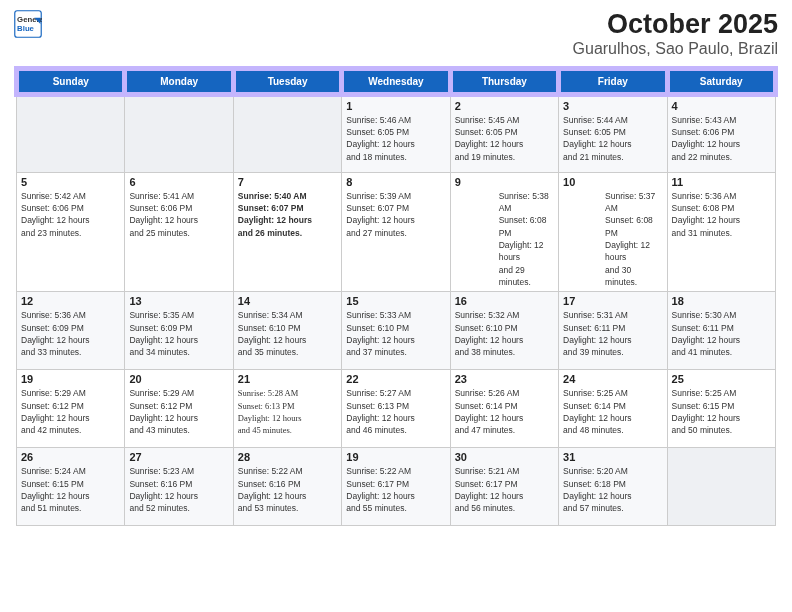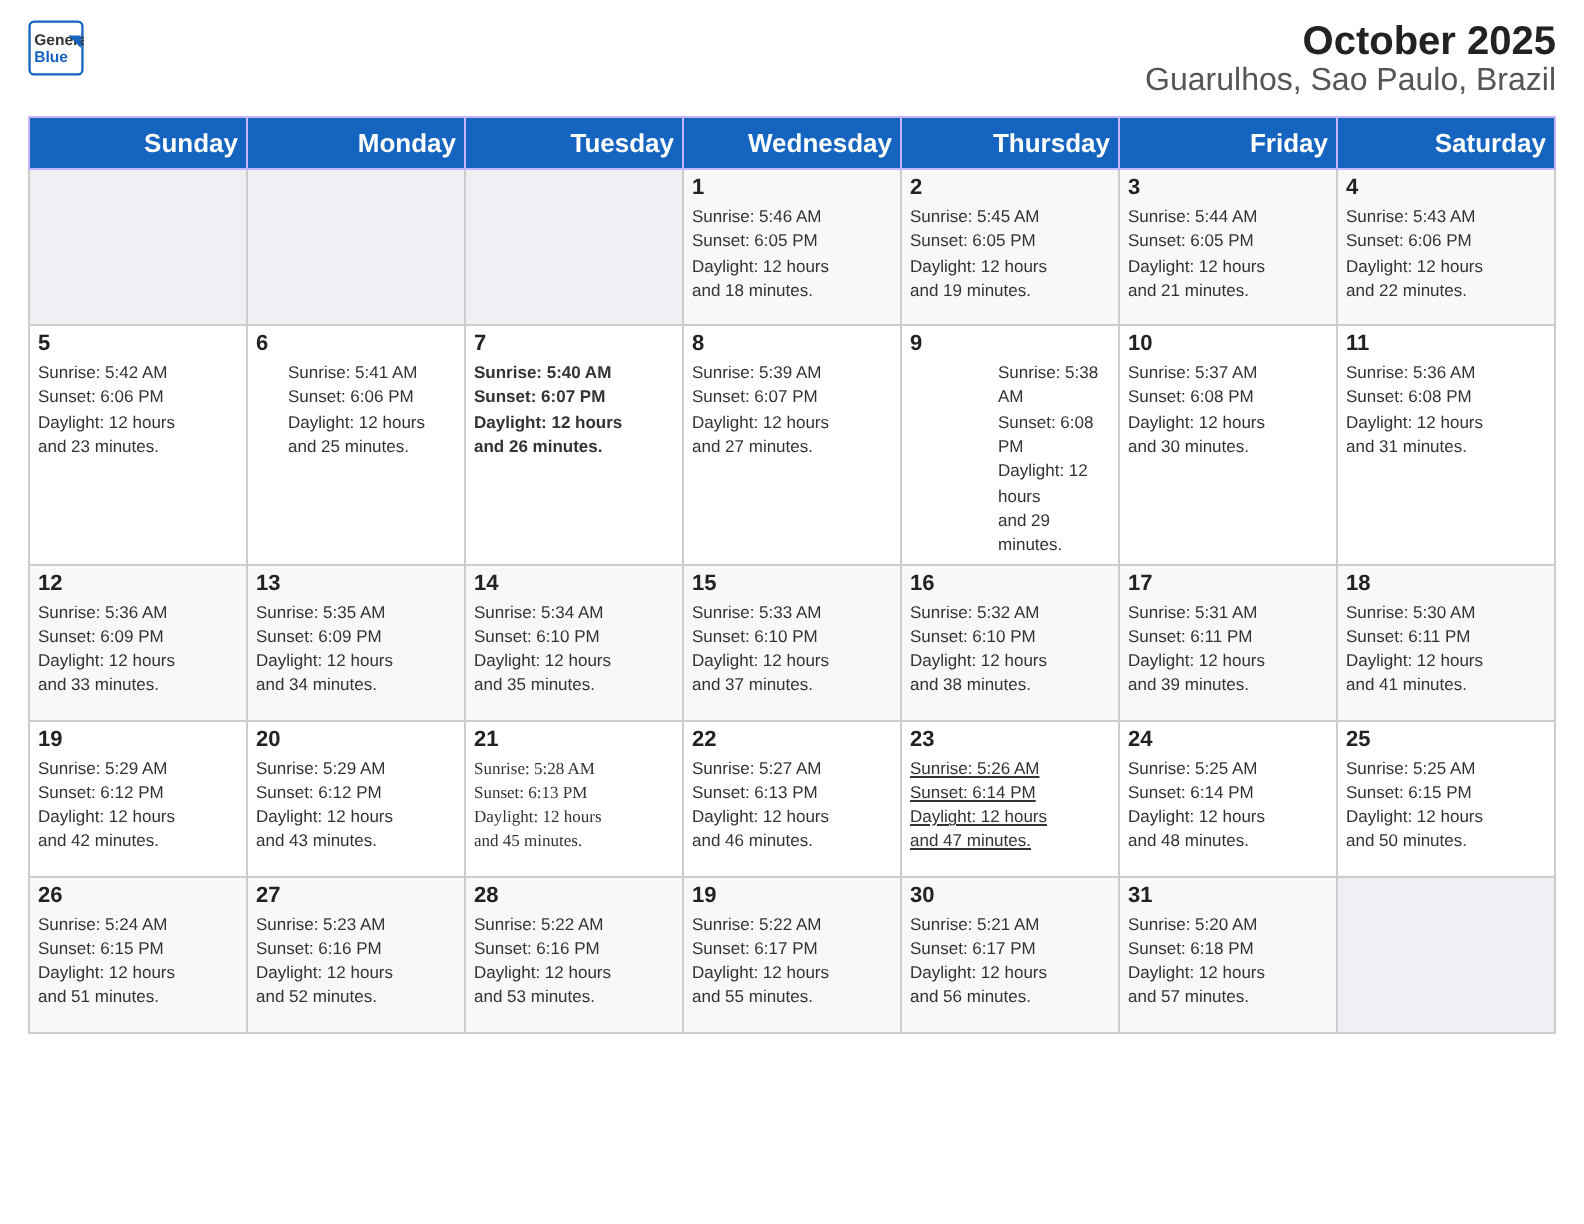--- a/index.html
+++ b/index.html
@@ -28,42 +28,42 @@
       gap: 4px;
     }
     .logo-icon {
       width: 28px;
       height: 28px;
     }
     .title-block {
       text-align: right;
     }
     .month-title {
-      font-size: 20px;
+      font-size: 27px;
       font-weight: bold;
       color: #222;
       line-height: 1.1;
     }
     .subtitle {
       font-size: 16px;
       color: #555;
     }
     .calendar {
       width: 100%;
       border-collapse: collapse;
       font-size: 9.5px;
     }
     .calendar thead th {
       background: #1565c0;
       color: #fff;
       font-weight: bold;
-      font-size: 13px;
+      font-size: 10px;
       padding: 5px 4px;
-      text-align: right;
-      border: 1px solid #c4b5fd;
+      text-align: center;
+      border: 5px solid #c4b5fd;
     }
     .calendar tbody td {
       vertical-align: top;
       border: 1px solid #ccc;
       padding: 3px 4px;
       width: calc(100% / 7);
       height: 78px;
       background: #fff;
     }
     .calendar tbody tr:nth-child(odd) td {
@@ -156,21 +156,21 @@
         <tr>
           <td>
             <span class="day-num">5</span>
             <div class="day-info" style="white-space: pre-line;">Sunrise: 5:42 AM
 Sunset: 6:06 PM
 Daylight: 12 hours
 and 23 minutes.</div>
           </td>
           <td>
             <span class="day-num">6</span>
-            <div class="day-info" style="white-space: pre-line; margin-left: 16px;">Sunrise: 5:41 AM
+            <div class="day-info" style="white-space: pre-line;">Sunrise: 5:41 AM
 Sunset: 6:06 PM
 Daylight: 12 hours
 and 25 minutes.</div>
           </td>
           <td>
             <span class="day-num">7</span>
             <div class="day-info" style="white-space: pre-line; font-weight: bold;">Sunrise: 5:40 AM
 Sunset: 6:07 PM
 Daylight: 12 hours
 and 26 minutes.</div>
@@ -184,21 +184,21 @@
           </td>
           <td>
             <span class="day-num">9</span>
             <div class="day-info" style="white-space: pre-line; margin-left: 44px;">Sunrise: 5:38 AM
 Sunset: 6:08 PM
 Daylight: 12 hours
 and 29 minutes.</div>
           </td>
           <td>
             <span class="day-num">10</span>
-            <div class="day-info" style="white-space: pre-line;">Sunrise: 5:37 AM
+            <div class="day-info" style="white-space: pre-line; margin-left: 42px;">Sunrise: 5:37 AM
 Sunset: 6:08 PM
 Daylight: 12 hours
 and 30 minutes.</div>
           </td>
           <td>
             <span class="day-num">11</span>
             <div class="day-info" style="white-space: pre-line;">Sunrise: 5:36 AM
 Sunset: 6:08 PM
 Daylight: 12 hours
 and 31 minutes.</div>
@@ -279,21 +279,21 @@
           </td>
           <td>
             <span class="day-num">22</span>
             <div class="day-info" style="white-space: pre-line;">Sunrise: 5:27 AM
 Sunset: 6:13 PM
 Daylight: 12 hours
 and 46 minutes.</div>
           </td>
           <td>
             <span class="day-num">23</span>
-            <div class="day-info" style="white-space: pre-line; text-decoration: underline;">Sunrise: 5:26 AM
+            <div class="day-info" style="white-space: pre-line;">Sunrise: 5:26 AM
 Sunset: 6:14 PM
 Daylight: 12 hours
 and 47 minutes.</div>
           </td>
           <td>
             <span class="day-num">24</span>
             <div class="day-info" style="white-space: pre-line;">Sunrise: 5:25 AM
 Sunset: 6:14 PM
 Daylight: 12 hours
 and 48 minutes.</div>

